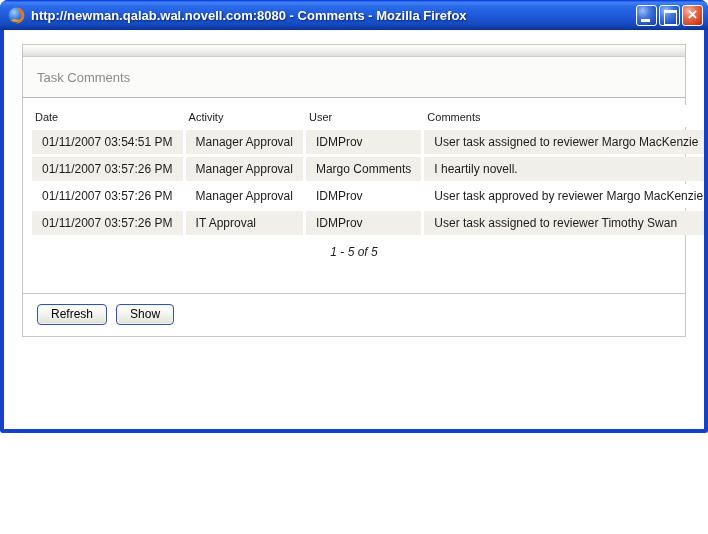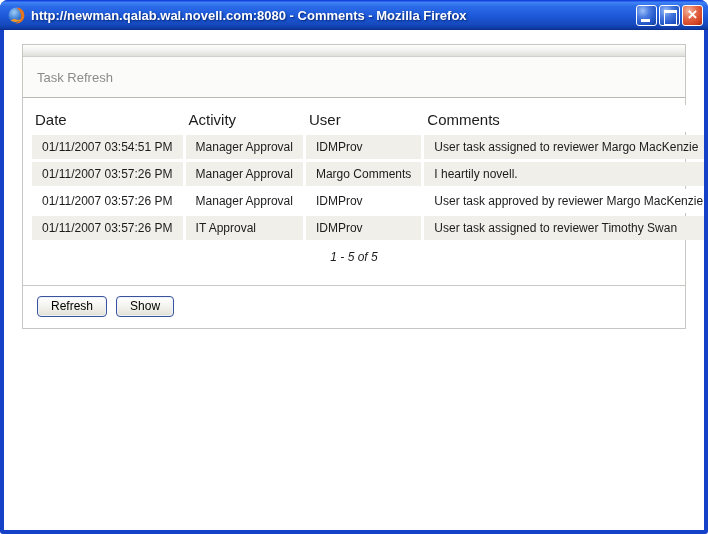--- a/index.html
+++ b/index.html
@@ -2,21 +2,21 @@
 <html><head>
 <meta charset="utf-8">
 <style>
   * { box-sizing: border-box; margin: 0; padding: 0; }
   html,body { width:708px; height:534px; }
   body {
     font-family: "Liberation Sans", sans-serif;
     background:#fff;
   }
   .xp-window{
-    width:708px; height:534px;
+    width:708px; height:433px;
     border-radius:8px 8px 3px 3px;
     overflow:hidden;
     background:#1540c8;
     display:flex; flex-direction:column;
   }
   
   .titlebar{
     height:30px; flex:0 0 30px;
     display:flex; align-items:center;
     padding:0 5px 0 8px;
@@ -62,21 +62,21 @@
   .panel-title{
     padding:13px 14px 12px 14px;
     background:#fbfbf9;
     border-bottom:1px solid #b8b8b4;
     color:#8b8b88; font-size:13px;
   }
   .panel-content{ padding:4px 6px 0 6px; }
   
   table.comments{ width:100%; border-collapse:separate; border-spacing:3px; }
   table.comments th{
-    text-align:left; font-size:15px; font-weight:normal; color:#1c1c1c;
+    text-align:left; font-size:11px; font-weight:normal; color:#1c1c1c;
     padding:6px 3px 4px 3px; background:#fff; white-space:nowrap;
   }
   table.comments td{
     font-size:12px; color:#1c1c1c;
     padding:5px 10px; white-space:nowrap; overflow:hidden;
   }
   table.comments tr.odd td{ background:#f0efe9; }
   table.comments tr.even td{ background:#ffffff; }
   col.c-date{ width:136px; } col.c-activity{ width:114px; } col.c-user{ width:94px; }
   
@@ -89,21 +89,21 @@
     border:1px dotted #9a9a92; margin-right:5px; flex:0 0 13px;
   }
   .cb.checked{ border:1px solid #8e8e86; }
   .cb.checked::after{
     content:"✔"; position:absolute; left:0px; top:-3px;
     color:#18a018; font-size:13px; font-weight:bold;
   }
   .cb-label{ font-size:12px; color:#1c1c1c; }
   
   .panel-footer{
-    margin-top:10px;
+    margin-top:23px;
     border-top:1px solid #c8c8c4;
     padding:10px 0 11px 14px;
     display:flex; gap:9px;
   }
   .xp-button{
     font-family:"Liberation Sans", sans-serif;
     font-size:12px; color:#000;
     padding:2px 13px 3px 13px;
     background:linear-gradient(180deg,#ffffff 0%,#f4f4f0 45%,#e6e6dd 88%,#d9d9cd 100%);
     border:1px solid #39539c;
@@ -134,21 +134,21 @@
     <div class="win-controls">
       <div class="win-btn btn-min"></div>
       <div class="win-btn btn-max"></div>
       <div class="win-btn btn-close"></div>
     </div>
   </div>
 
   <div class="win-body">
     <div class="panel">
       <div class="panel-topstrip"></div>
-      <div class="panel-title">Task Refresh</div>
+      <div class="panel-title">Task Comments</div>
 
       <div class="panel-content">
         <table class="comments">
           <colgroup>
             <col class="c-date">
               <col class="c-activity">
               <col class="c-user">
               <col class="c-comments">
           </colgroup>
           <thead>

